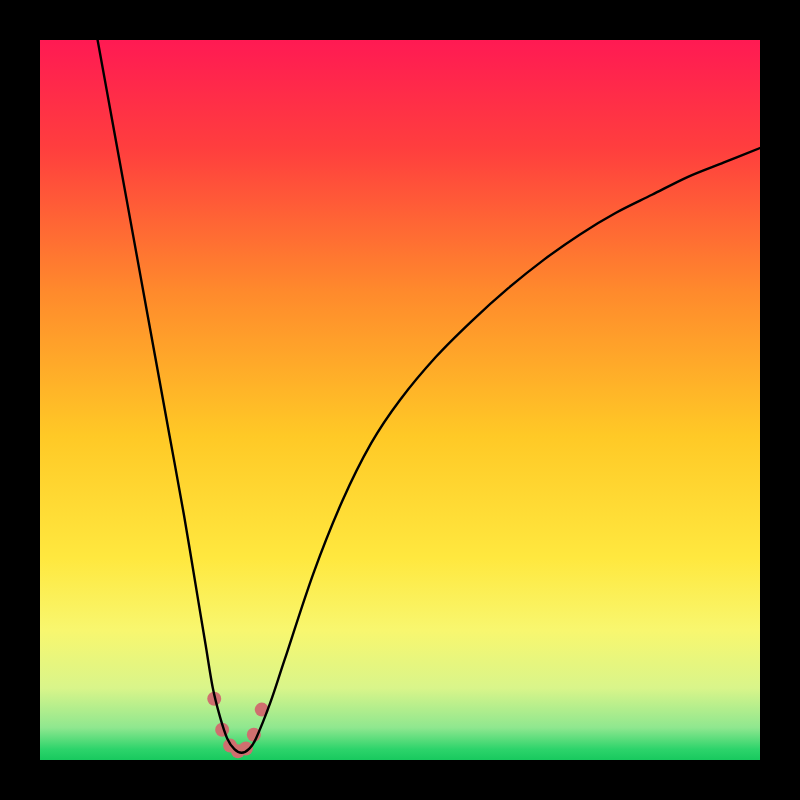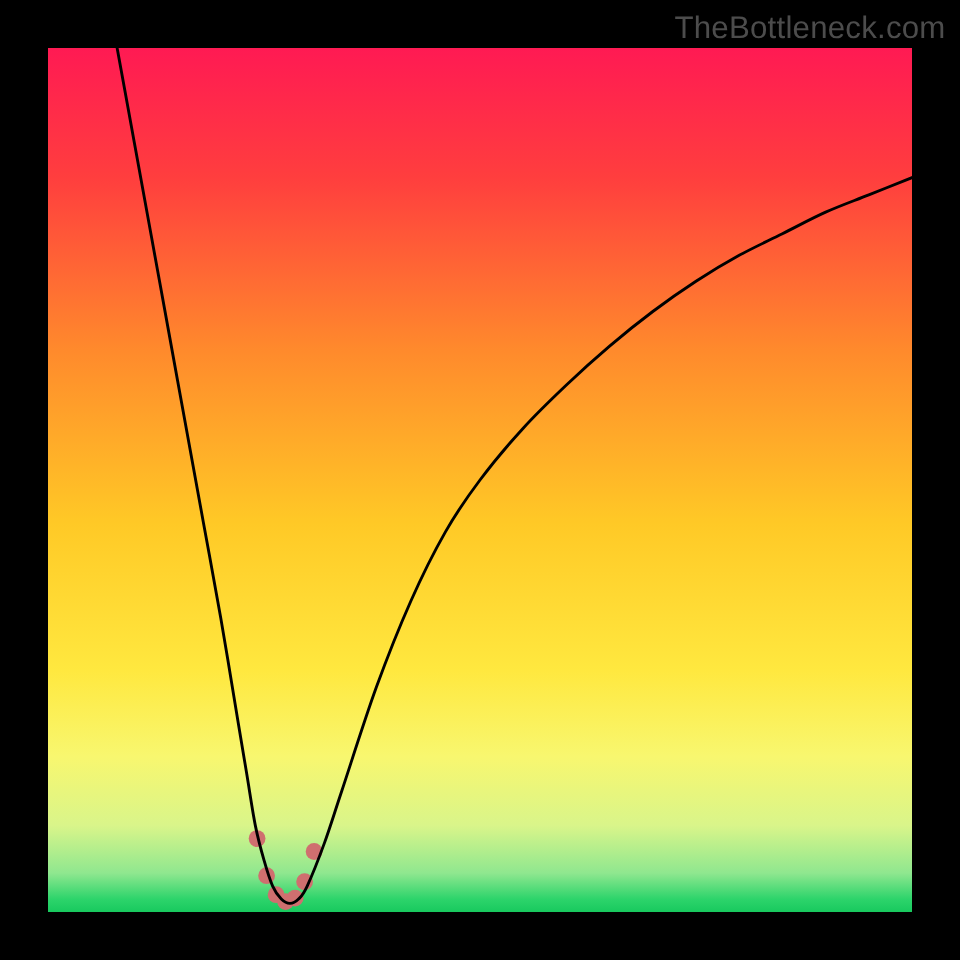--- a/index.html
+++ b/index.html
@@ -66,14 +66,13 @@
           <circle cx="182.16" cy="689.76" r="7" fill="#cf6f6f"></circle>
           <circle cx="190.08" cy="705.60" r="7" fill="#cf6f6f"></circle>
           <circle cx="198.00" cy="711.36" r="7" fill="#cf6f6f"></circle>
           <circle cx="205.92" cy="708.48" r="7" fill="#cf6f6f"></circle>
           <circle cx="213.84" cy="694.80" r="7" fill="#cf6f6f"></circle>
           <circle cx="221.76" cy="669.60" r="7" fill="#cf6f6f"></circle>
         </g>
       <path id="curve-path" fill="none" stroke-width="2.4" stroke-linecap="round" stroke-linejoin="round" d="M 57.60 0.00 C 60.00 13.20, 67.20 52.80, 72.00 79.20 C 76.80 105.60, 81.60 132.00, 86.40 158.40 C 91.20 184.80, 96.00 211.20, 100.80 237.60 C 105.60 264.00, 110.40 290.40, 115.20 316.80 C 120.00 343.20, 124.80 369.60, 129.60 396.00 C 134.40 422.40, 139.20 447.60, 144.00 475.20 C 148.80 502.80, 154.80 540.00, 158.40 561.60 C 162.00 583.20, 163.20 590.40, 165.60 604.80 C 168.00 619.20, 170.40 636.00, 172.80 648.00 C 175.20 660.00, 177.60 668.40, 180.00 676.80 C 182.40 685.20, 184.80 693.00, 187.20 698.40 C 189.60 703.80, 192.00 706.80, 194.40 709.20 C 196.80 711.60, 199.20 712.80, 201.60 712.80 C 204.00 712.80, 206.40 711.60, 208.80 709.20 C 211.20 706.80, 212.40 706.20, 216.00 698.40 C 219.60 690.60, 225.60 675.60, 230.40 662.40 C 235.20 649.20, 237.60 640.80, 244.80 619.20 C 252.00 597.60, 264.00 559.20, 273.60 532.80 C 283.20 506.40, 292.80 482.40, 302.40 460.80 C 312.00 439.20, 321.60 420.00, 331.20 403.20 C 340.80 386.40, 349.20 374.40, 360.00 360.00 C 370.80 345.60, 384.00 330.00, 396.00 316.80 C 408.00 303.60, 420.00 292.20, 432.00 280.80 C 444.00 269.40, 456.00 258.60, 468.00 248.40 C 480.00 238.20, 492.00 228.60, 504.00 219.60 C 516.00 210.60, 528.00 202.20, 540.00 194.40 C 552.00 186.60, 564.00 179.40, 576.00 172.80 C 588.00 166.20, 600.00 160.80, 612.00 154.80 C 624.00 148.80, 636.00 142.20, 648.00 136.80 C 660.00 131.40, 672.00 127.20, 684.00 122.40 C 696.00 117.60, 714.00 110.40, 720.00 108.00" stroke="#000000"></path>
     </svg>
   </div>
-  <div class="watermark">TheBottleneck.com</div>
 </div>
 
 </body></html>

